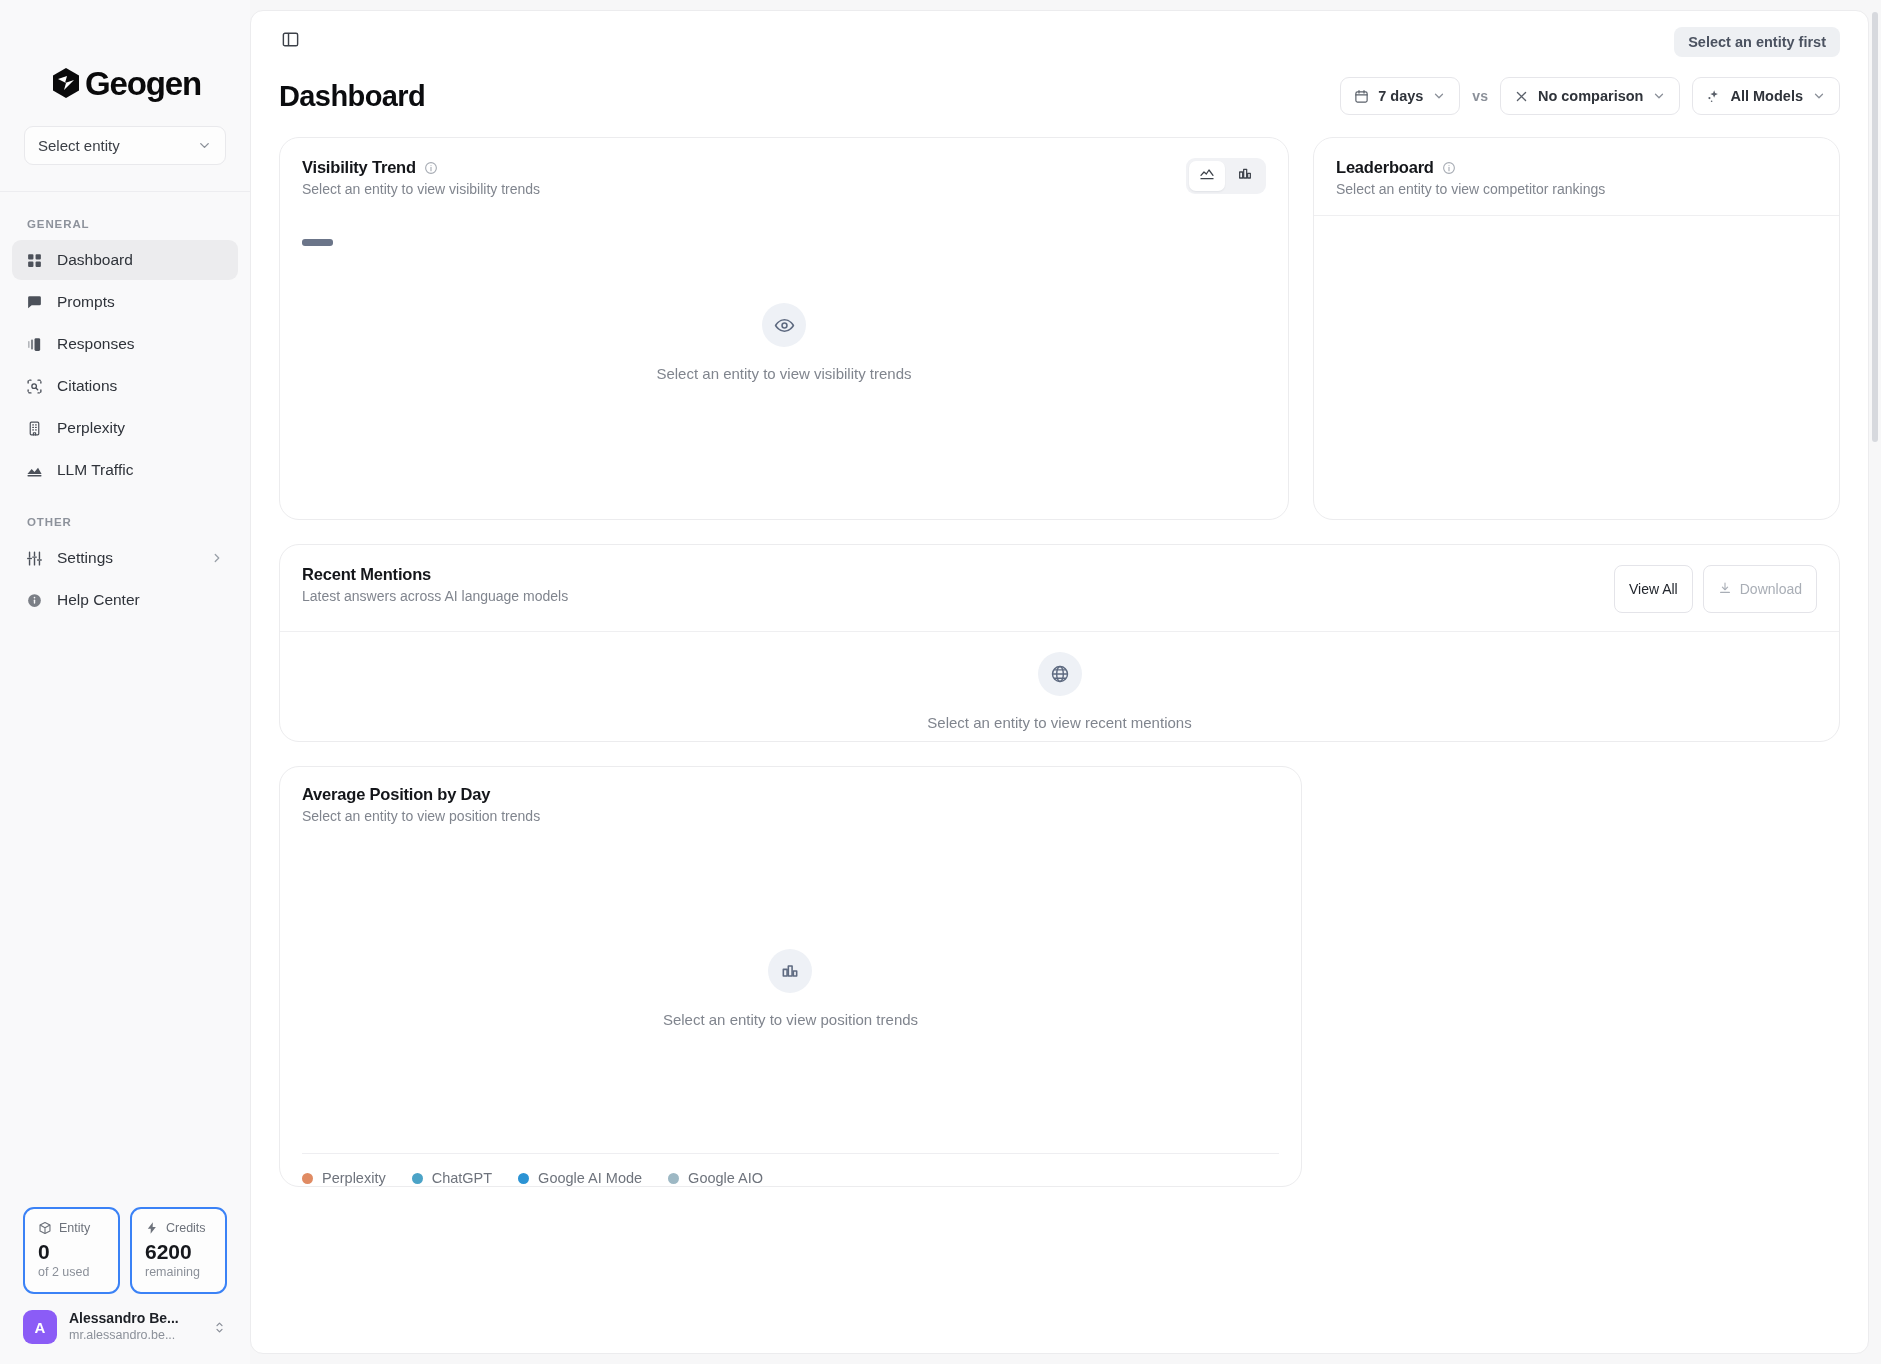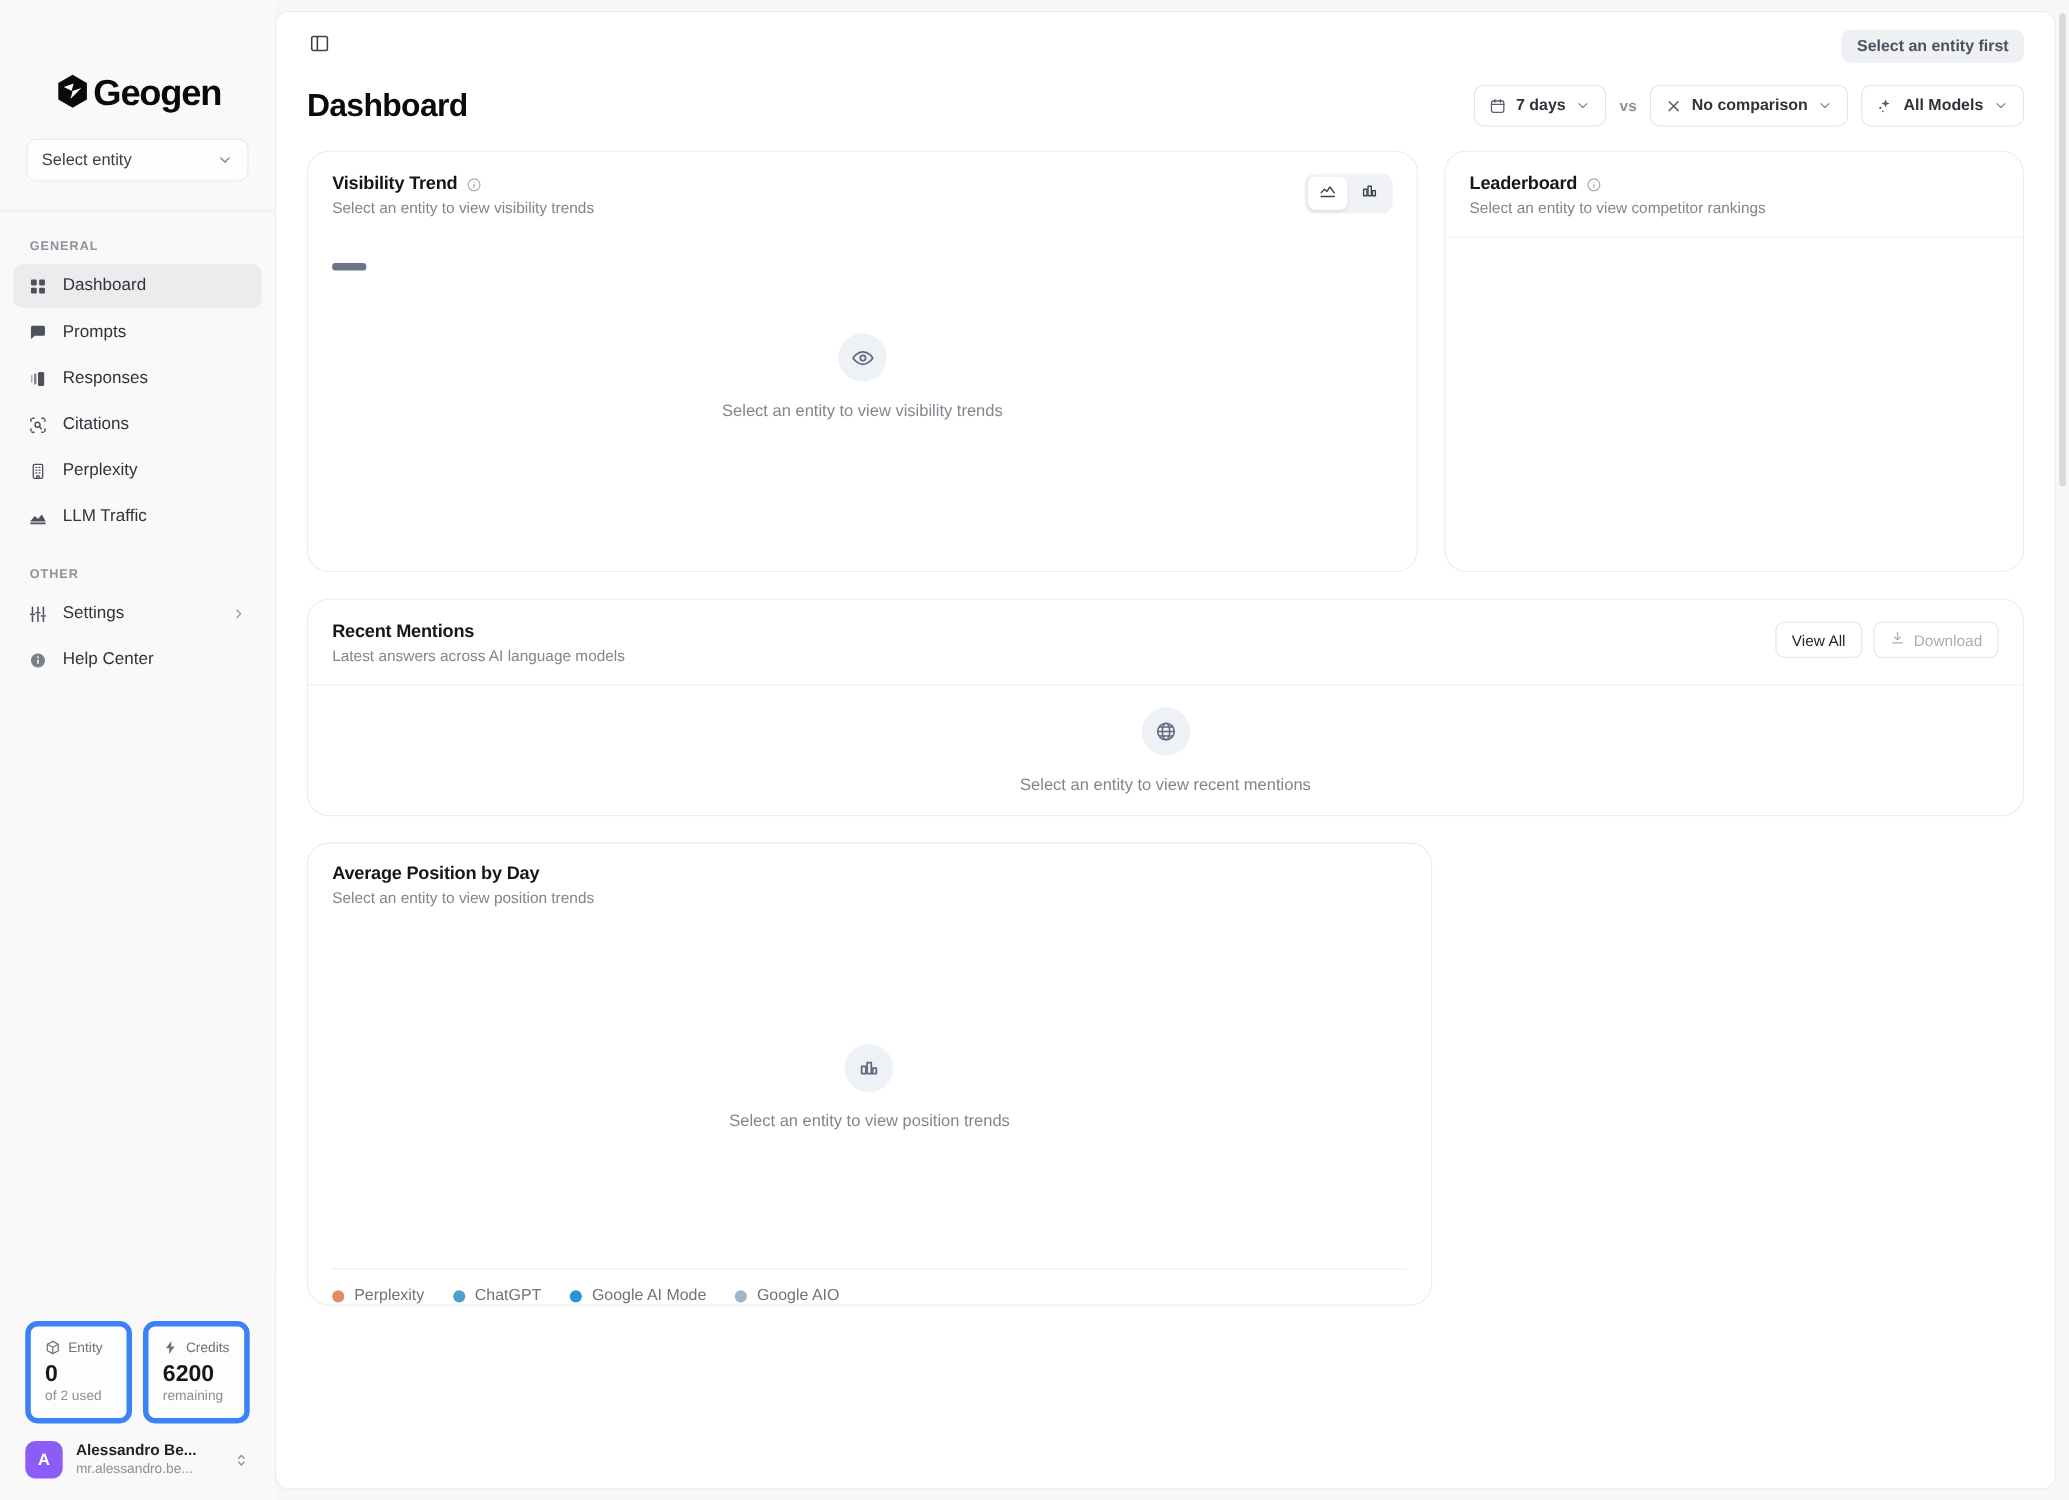--- a/index.html
+++ b/index.html
@@ -59,21 +59,21 @@
   }
   .nav-item.active { background: #ececee; }
   .nav-item .ico { width: 17px; height: 17px; display: flex; align-items: center; justify-content: center; color: #4c515a; flex: 0 0 17px; }
   .nav-item .label { flex: 1; }
   .nav-item .caret { color: #9aa0a8; display: flex; }
 
   .sb-spacer { flex: 1; }
 
   .stats-row { display: flex; gap: 10px; padding: 0 23px 16px 23px; }
   .stat-card {
-    flex: 1; background: #fdfdfd; border: 5px solid #3b82f6;
+    flex: 1; background: #fdfdfd; border: 2px solid #3b82f6;
     border-radius: 11px; padding: 12px 13px 13px 13px;
   }
   .stat-head { display: flex; align-items: center; gap: 7px; font-size: 12.5px; color: #6d727b; }
   .stat-head .ico { width: 14px; height: 14px; display: flex; color: #6d727b; }
   .stat-value { font-size: 21px; font-weight: 700; color: #16181d; margin-top: 5px; line-height: 1.1; }
   .stat-sub { font-size: 12.5px; color: #8b9099; margin-top: 2px; }
 
   .user-row {
     display: flex; align-items: center; gap: 12px;
     padding: 0 23px 20px 23px;
@@ -173,21 +173,21 @@
     position: absolute; left: 22px; top: 24px;
     width: 31px; height: 7px; border-radius: 3px; background: #6b7589;
   }
   .vis-empty { position: absolute; left: 0; right: 0; top: 88px; }
   .lead-body { height: 310px; display: flex; align-items: center; justify-content: center; }
   .lead-empty { margin-top: -4px; }
 
   .mentions-card { margin-top: 24px; height: 198px; }
   .mentions-actions { display: flex; align-items: center; gap: 10px; }
   .btn-outline {
-    height: 33px; padding: 0 14px; border: 1px solid #e4e4e9; border-radius: 8px;
+    height: 48px; padding: 0 14px; border: 1px solid #e4e4e9; border-radius: 8px;
     background: #fff; font-size: 14px; color: #22262d; cursor: pointer;
     display: flex; align-items: center; gap: 8px;
   }
   .btn-outline.muted { color: #a9aeb6; }
   .btn-outline.muted .ico { color: #a9aeb6; }
   .mentions-body { height: 118px; display: flex; align-items: center; justify-content: center; }
 
   .pos-card { margin-top: 24px; width: 1023px; height: 421px; display: flex; flex-direction: column; }
   .pos-head { padding: 18px 22px 0 22px; }
   .pos-body { flex: 1; display: flex; align-items: center; justify-content: center; }

